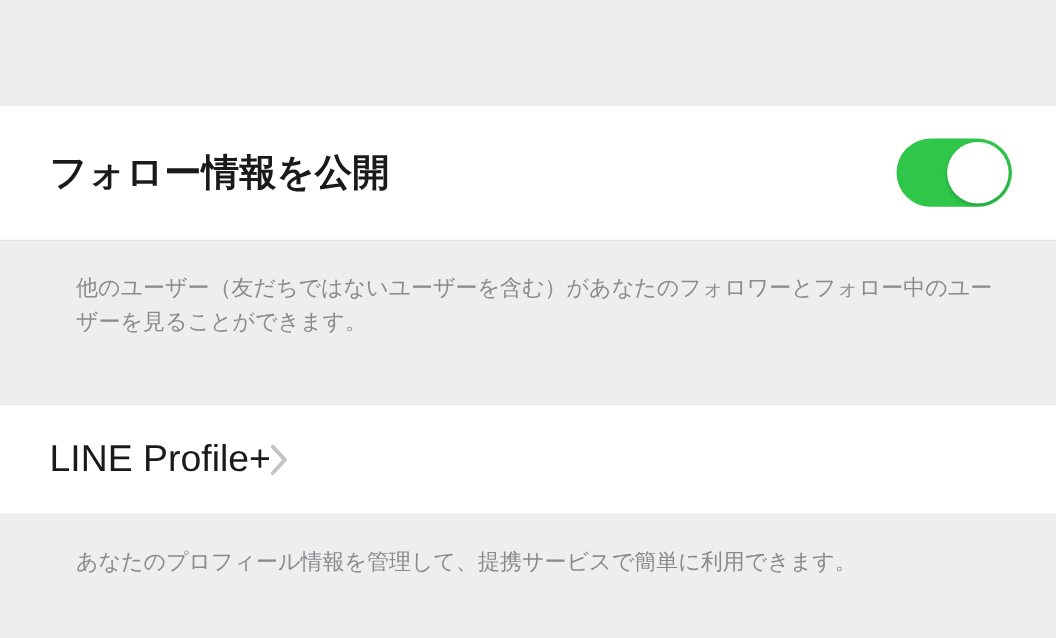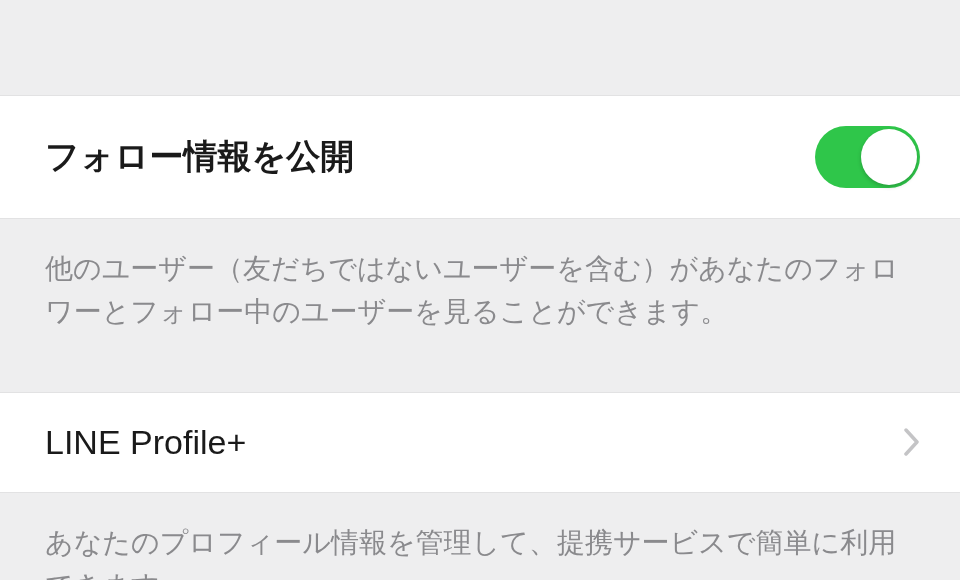--- a/index.html
+++ b/index.html
@@ -48,34 +48,34 @@
       position: absolute;
       top: 3px;
       right: 3px;
       box-shadow: 0 2px 4px rgba(0,0,0,0.2);
     }
     .description {
       padding: 28px 45px 28px 45px;
       background-color: #eeeeef;
     }
     .description-text {
-      font-size: 28px;
+      font-size: 20px;
       color: #8a8a8d;
       line-height: 1.55;
       font-weight: 400;
+      margin-left: 24px;
     }
     .spacer-mid {
       height: 30px;
       background-color: #eeeeef;
     }
     .nav-row {
       background-color: #ffffff;
       display: flex;
       align-items: center;
-      justify-content: space-between;
       padding: 30px 40px 30px 45px;
       border-top: 1px solid #e2e2e3;
       border-bottom: 1px solid #e2e2e3;
       cursor: pointer;
     }
     .nav-label {
       font-size: 34px;
       color: #1a1a1a;
       font-weight: 400;
     }

